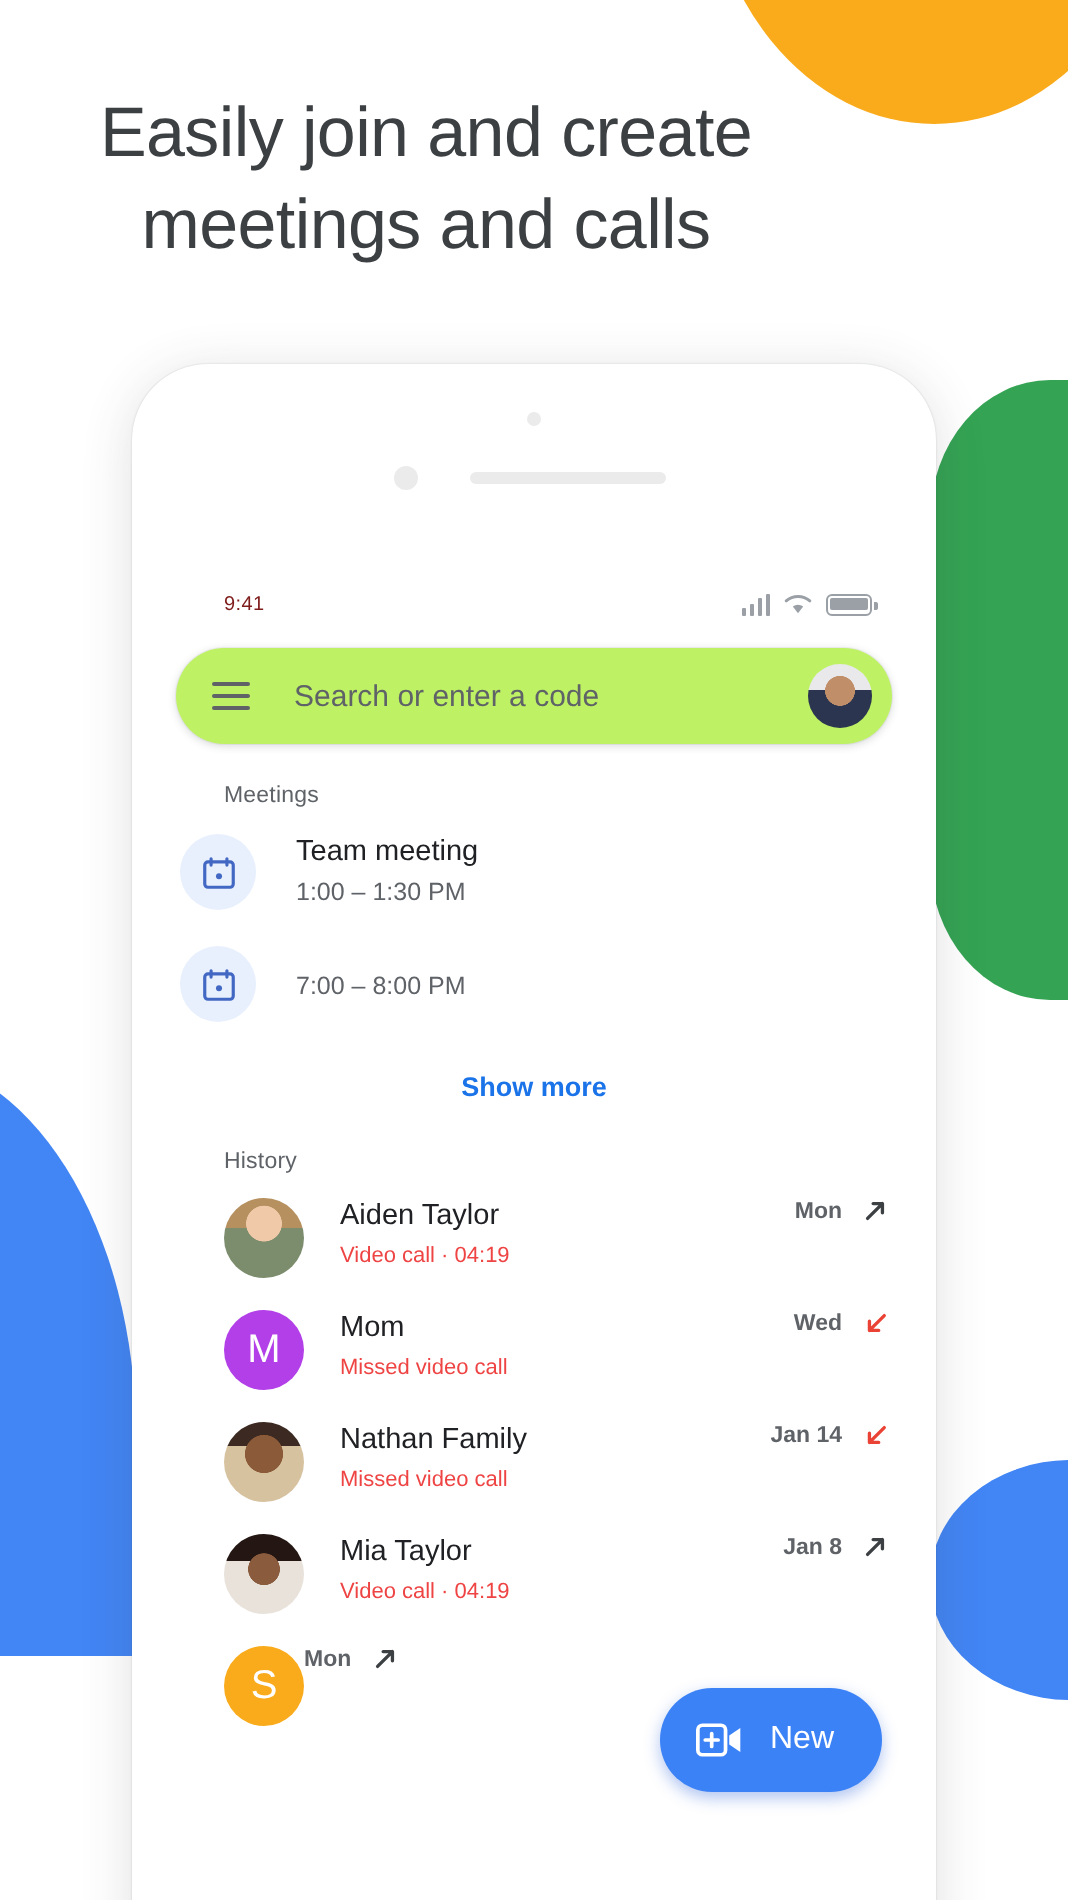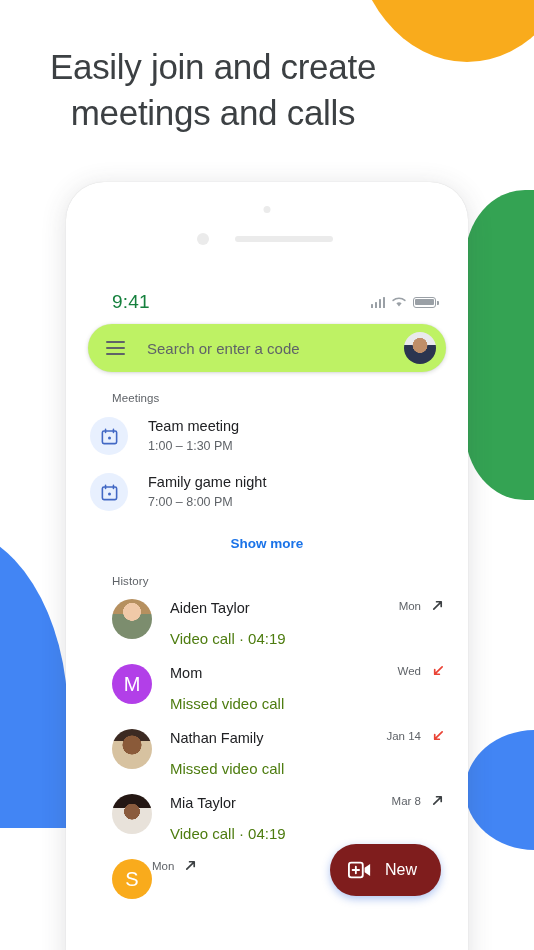--- a/index.html
+++ b/index.html
@@ -119,22 +119,22 @@
 
   
   .status-bar {
     display: flex;
     align-items: center;
     justify-content: space-between;
     padding: 44px 32px 0 46px;
     height: 60px;
   }
   .status-time {
-    font-size: 19px;
-    color: #15803d;
+    font-size: 10px;
+    color: #7f1d1d;
     letter-spacing: 0.2px;
   }
   .status-icons {
     display: flex;
     align-items: center;
     gap: 7px;
   }
   .sig-bars { display: flex; align-items: flex-end; gap: 1.5px; height: 11px; }
   .sig-bars i { width: 2.5px; background: #9aa0a6; border-radius: 0.5px; display: block; }
   .sig-bars i:nth-child(1) { height: 4px; }
@@ -236,33 +236,33 @@
     overflow: hidden;
     display: flex;
     align-items: center;
     justify-content: center;
     color: #ffffff;
     font-size: 20px;
     position: relative;
   }
   .hist-text { margin-left: 18px; flex: 1; }
   .hist-name { font-size: 14.5px; color: #202124; line-height: 19px; }
-  .hist-sub { font-size: 15px; color: #4d7c0f; line-height: 18px; margin-top: 12px; }
+  .hist-sub { font-size: 11px; color: #ef4444; line-height: 18px; margin-top: 1px; }
   .hist-meta { display: flex; align-items: center; gap: 10px; flex: none; }
-  .hist-date { font-size: 11.5px; color: #5f6368; }
+  .hist-date { font-size: 11.5px; color: #5f6368; font-weight: bold; }
   .arrow { width: 13px; height: 13px; }
 
   
   .fab {
     position: absolute;
     left: 264px;
     top: 662px;
     height: 52px;
     padding: 0 24px 0 18px;
-    background: #7f1d1d;
+    background: #3b82f6;
     border-radius: 26px;
     display: flex;
     align-items: center;
     gap: 13px;
     box-shadow: 0 3px 8px rgba(26,86,214,0.35);
     cursor: pointer;
     z-index: 5;
   }
   .fab-label { color: #ffffff; font-size: 16px; }
 
@@ -346,21 +346,20 @@
 
   <div class="meeting-row">
     <div class="cal-icon-wrap">
       <svg width="19" height="19" viewBox="0 0 24 24" fill="none" stroke="#4268c4" stroke-width="2">
         <rect x="3" y="5" width="18" height="16" rx="2"></rect>
         <path d="M7 3v4M17 3v4" stroke-linecap="round"></path>
         <circle cx="12" cy="14" r="1.9" fill="#4268c4" stroke="none"></circle>
       </svg>
     </div>
     <div class="meeting-text">
-      <div class="meeting-title">Family game night</div>
       <div class="meeting-time">7:00 – 8:00 PM</div>
     </div>
   </div>
 
   <div class="show-more">Show more</div>
 
   <div class="section-label">History</div>
 
   <div id="history-list">
       <div class="history-row">
@@ -402,21 +401,21 @@
           </svg>
         </div>
       </div>
       <div class="history-row">
         <div class="avatar-lg ph-mia"></div>
         <div class="hist-text">
           <div class="hist-name">Mia Taylor</div>
           <div class="hist-sub">Video call ·  04:19</div>
         </div>
         <div class="hist-meta">
-          <div class="hist-date">Mar 8</div>
+          <div class="hist-date">Jan 8</div>
           <svg class="arrow" viewBox="0 0 14 14">
             <path d="M3 11 L11 3 M11 3 H6 M11 3 V8" stroke="#3c4043" stroke-width="1.8" fill="none" stroke-linecap="round" stroke-linejoin="round"></path>
           </svg>
         </div>
       </div>
       <div class="history-row">
         <div class="avatar-lg" style="background: rgb(249, 171, 28);">S</div>
         <div class="hist-meta">
           <div class="hist-date">Mon</div>
           <svg class="arrow" viewBox="0 0 14 14">

